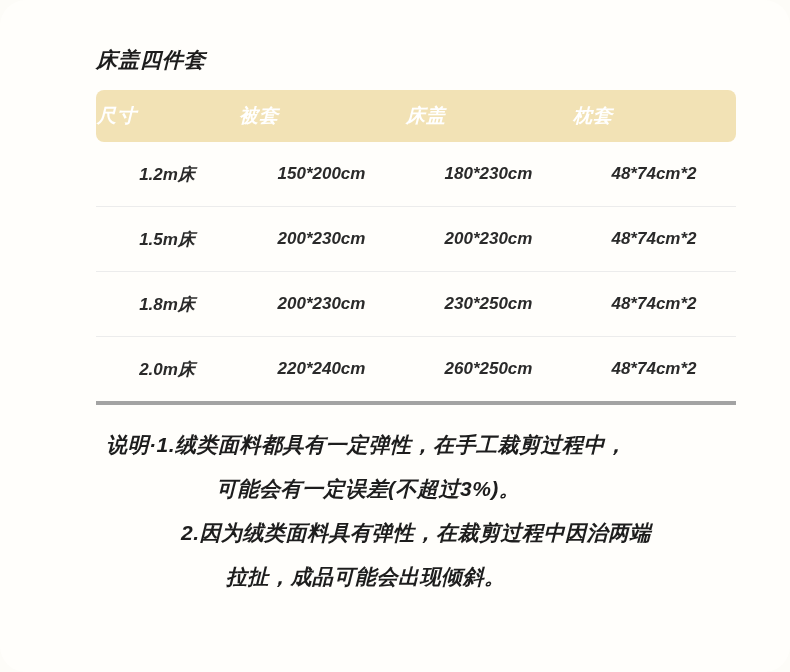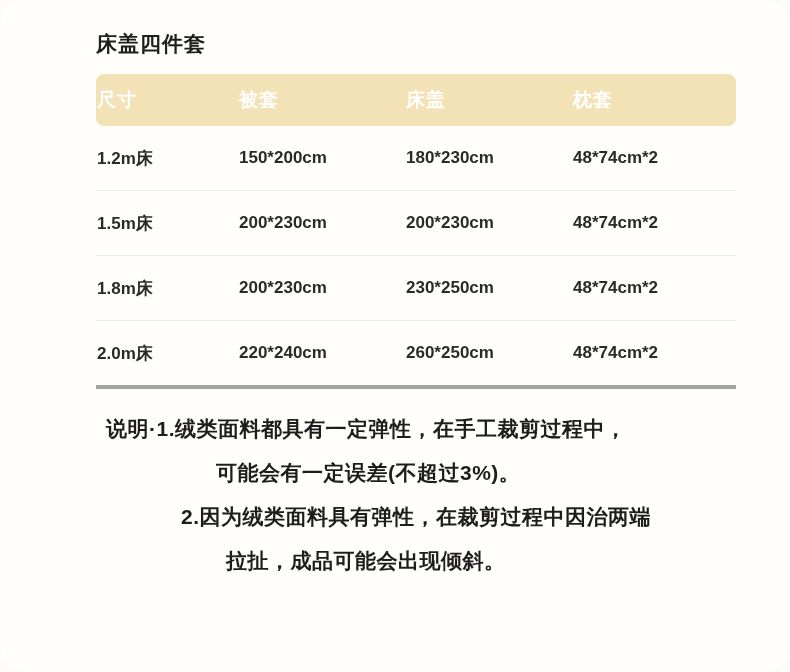--- a/index.html
+++ b/index.html
@@ -26,21 +26,22 @@
     position: absolute;
     left: 0; top: 0;
     width: 790px; height: 672px;
     background: #fffefb;
     border-radius: 26px;
     z-index: 0;
   }
   .content {
     position: relative;
     z-index: 1;
-    padding: 0 96px;
+    padding: 16px 96px;
+    font-style: italic;
   }
   .title {
     font-size: 21px;
     font-weight: bold;
     color: #1d1d1d;
     letter-spacing: 1px;
     padding-top: 30px;
     padding-bottom: 16px;
   }
   table.spec {
@@ -61,21 +62,21 @@
   table.spec thead th:first-child {
     border-top-left-radius: 8px;
     border-bottom-left-radius: 8px;
   }
   table.spec thead th:last-child {
     border-top-right-radius: 8px;
     border-bottom-right-radius: 8px;
   }
   table.spec tbody td {
     height: 62px;
-    text-align: left;
+    text-align: center;
     vertical-align: middle;
     font-size: 17px;
     color: #2a2a2a;
     border-bottom: 1px solid #ececec;
     font-weight: 600;
   }
   table.spec tbody tr:last-child td {
     border-bottom: 4px solid #a3a3a3;
   }
   .col-size   { width: 140px; }

